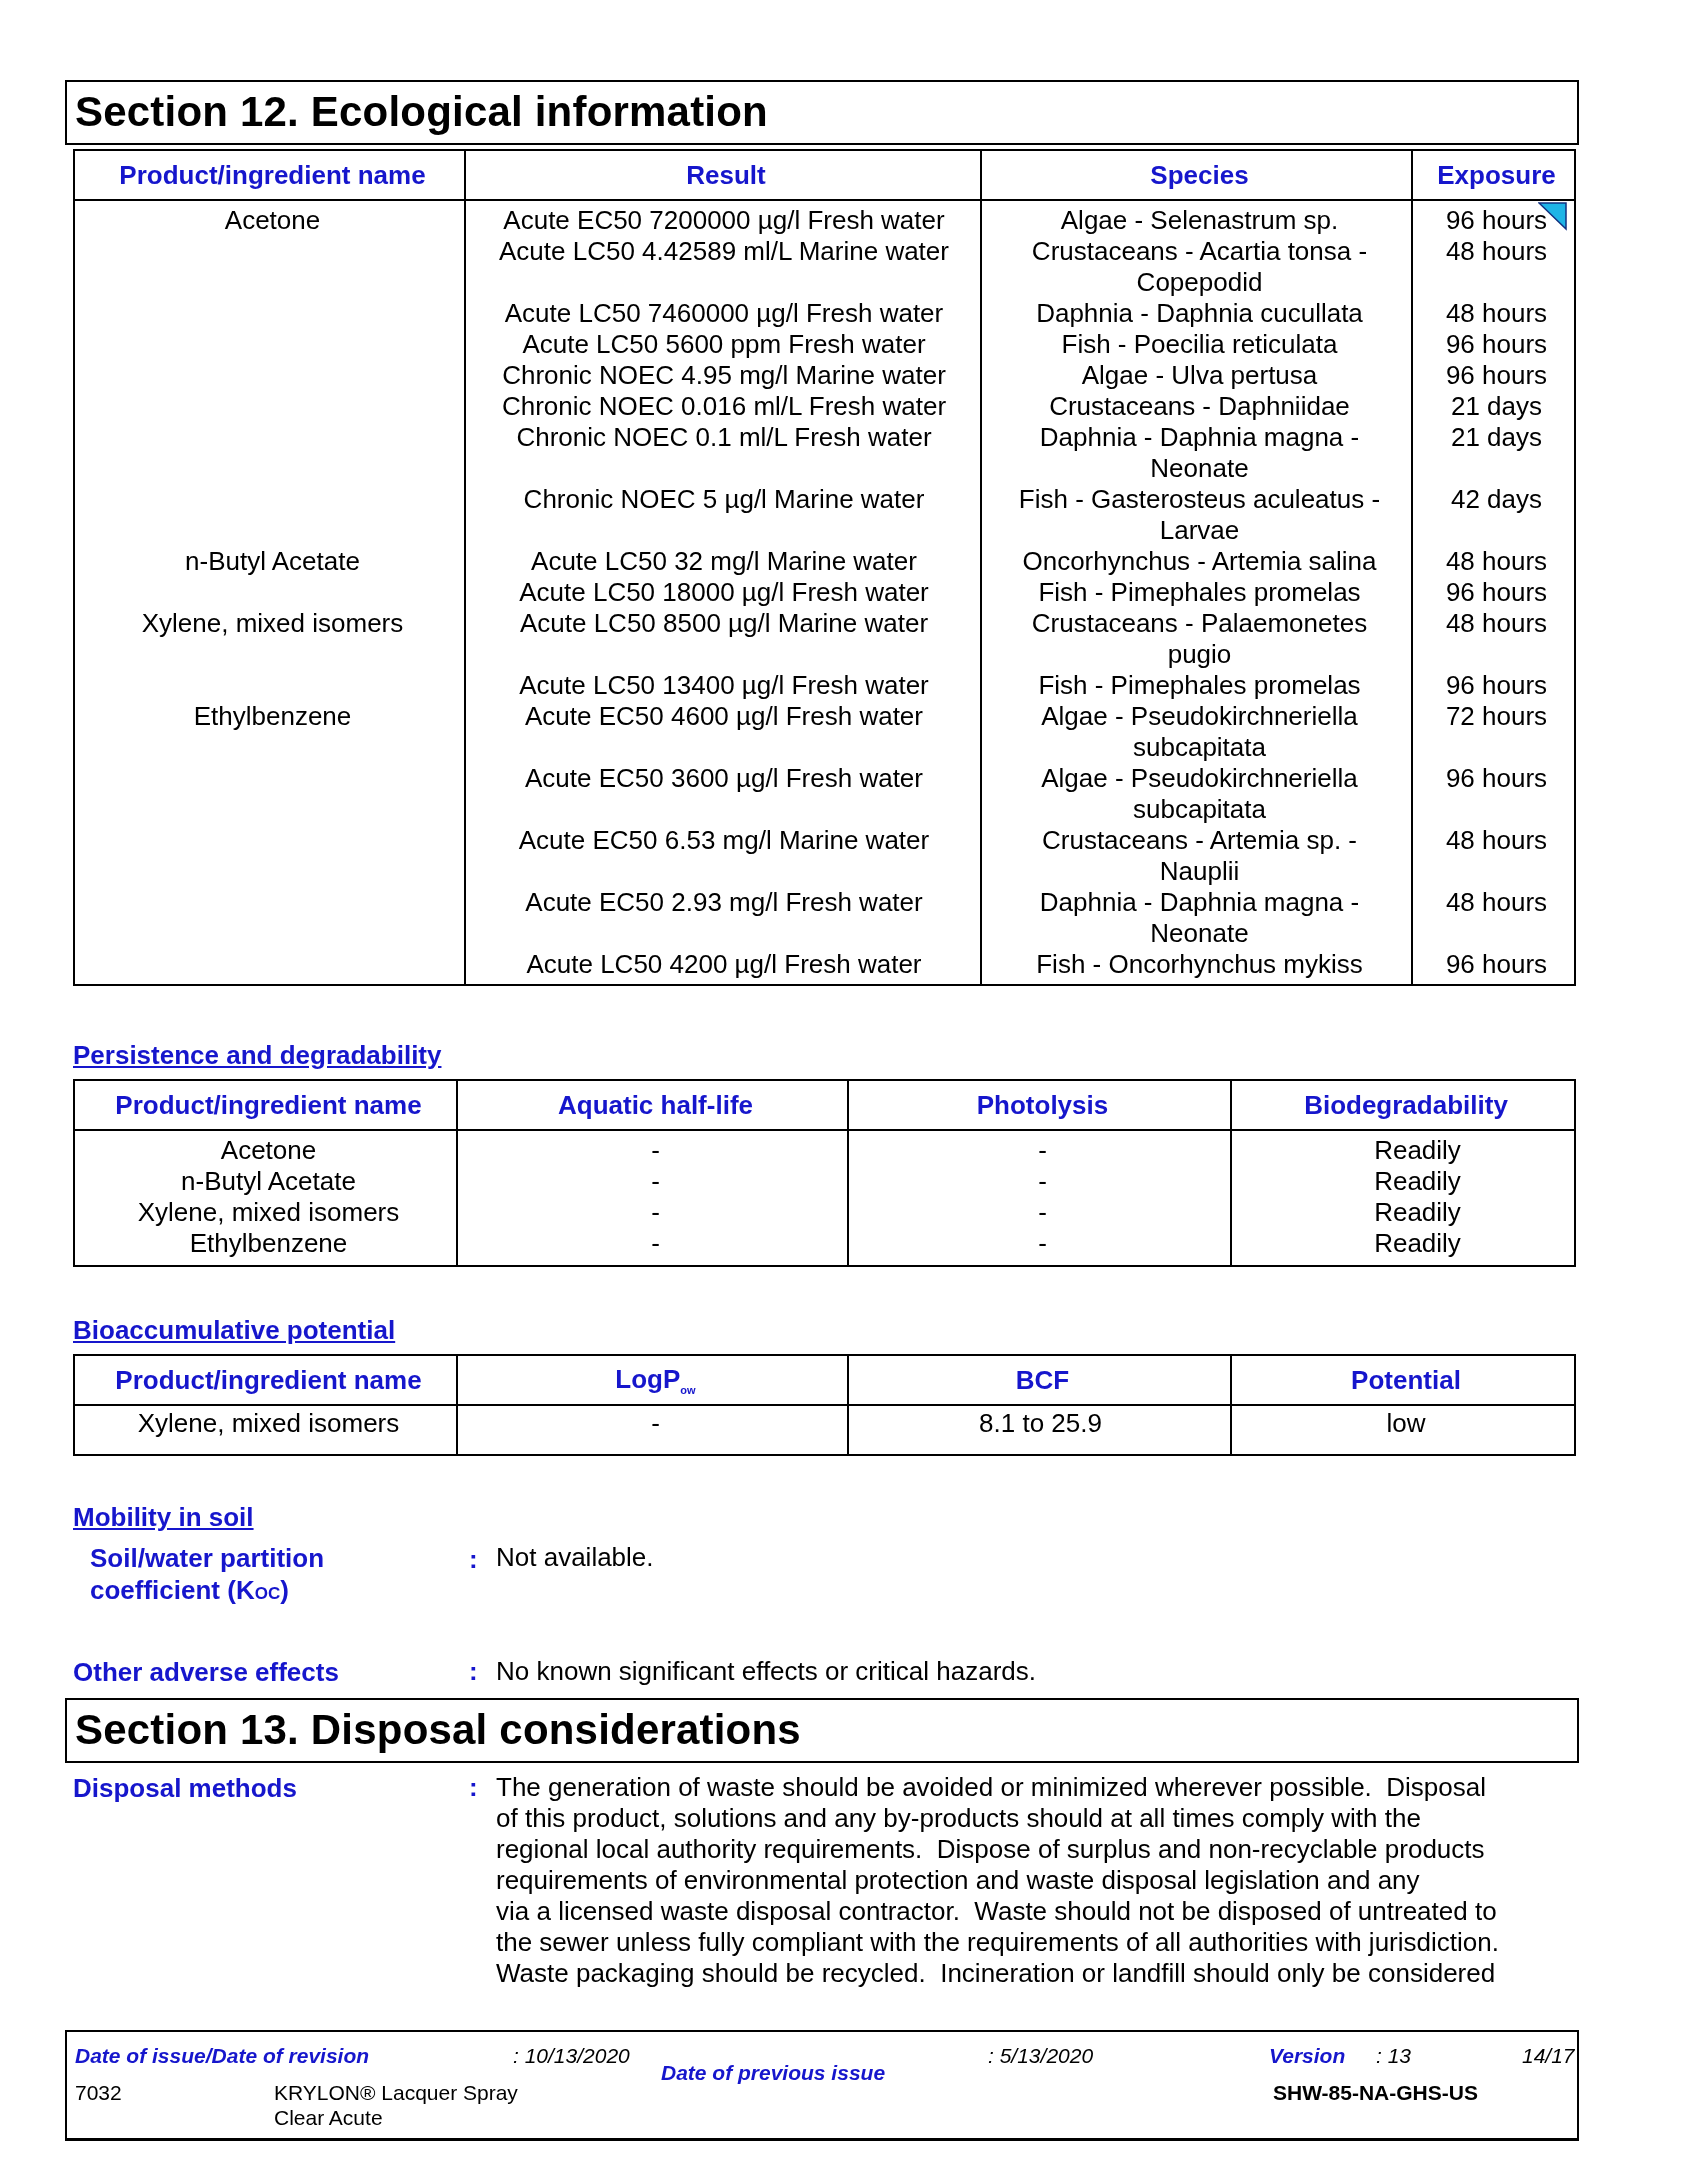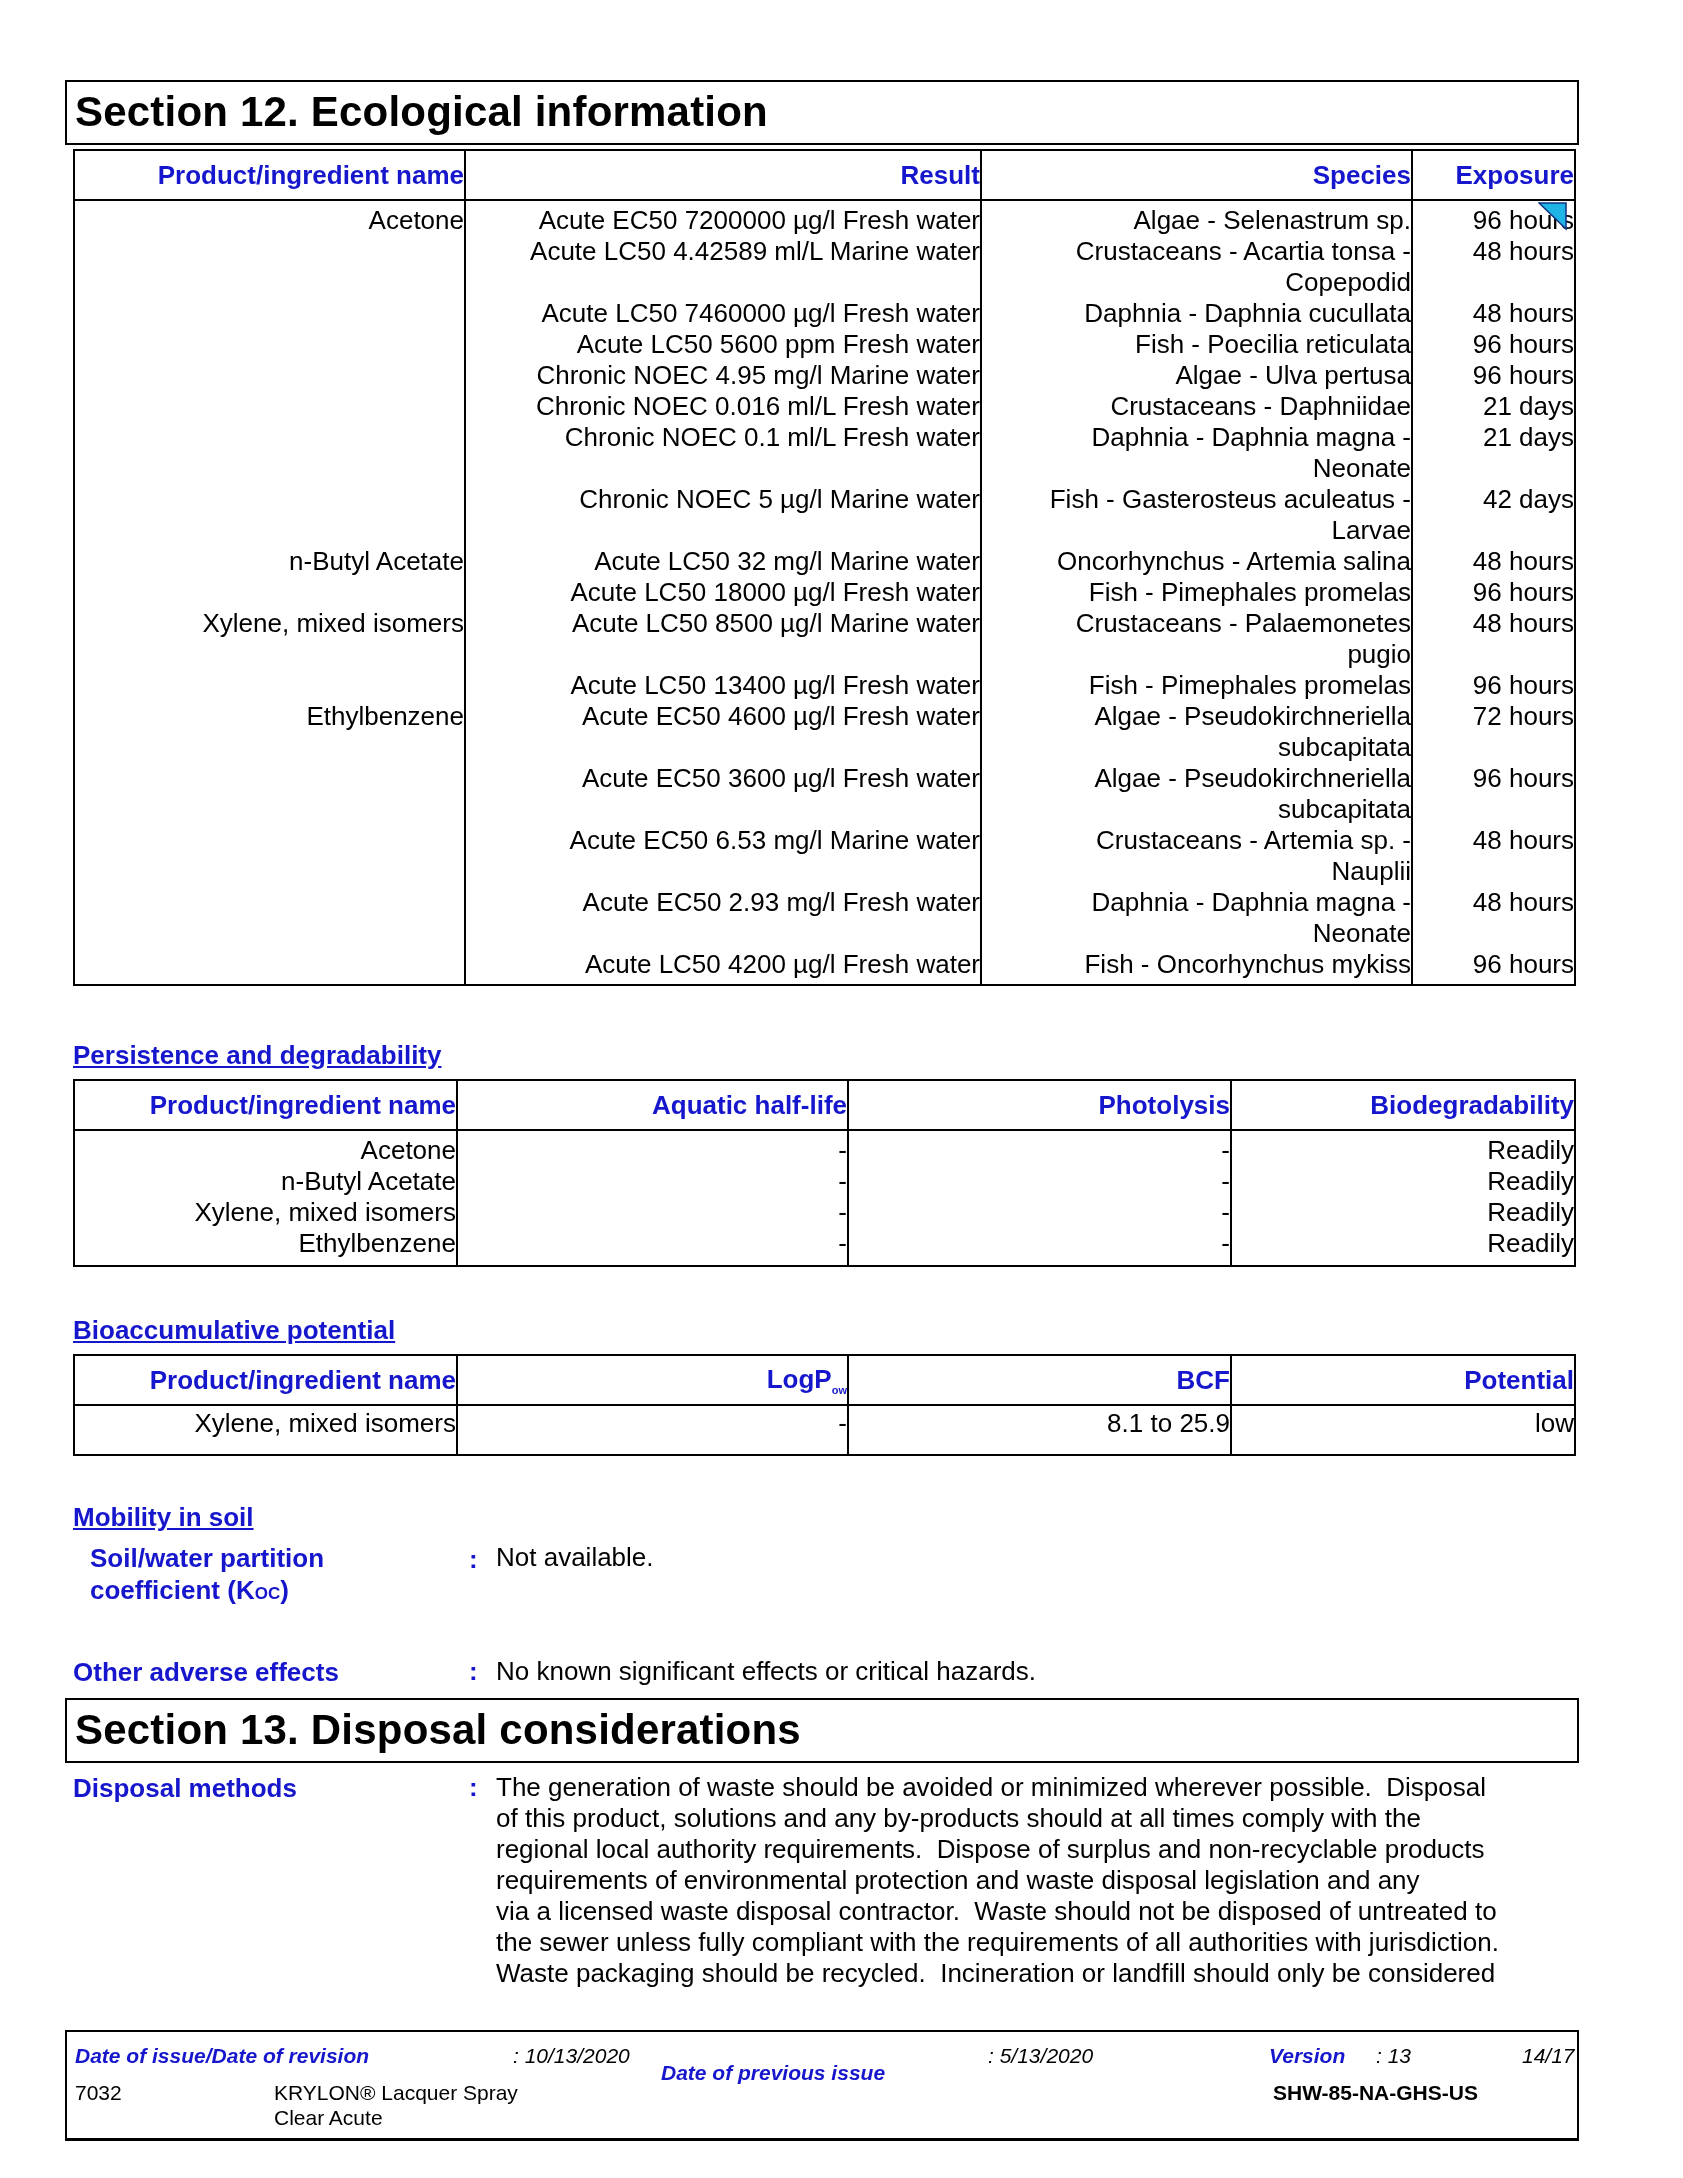--- a/index.html
+++ b/index.html
@@ -4,21 +4,21 @@
 <style>
   html, body { margin: 0; padding: 0; background: #ffffff; }
   body { width: 1683px; height: 2178px; position: relative; overflow: hidden;
          font-family: "Liberation Sans", "DejaVu Sans", sans-serif; color: #000; }
   .section-box { position: absolute; left: 65px; width: 1514px; height: 65px;
                  border: 2px solid #000; box-sizing: border-box; }
   .section-title { position: absolute; left: 8px; top: 6px; font-size: 42px; font-weight: bold;
                    letter-spacing: 0.2px; white-space: nowrap; }
   table.grid { position: absolute; border-collapse: collapse; table-layout: fixed; }
   table.grid th, table.grid td { border-left: 2px solid #000; border-right: 2px solid #000;
-                                 vertical-align: top; padding: 0 0 0 6px; text-align: right; }
+                                 vertical-align: top; padding: 0 0 0 6px; text-align: center; }
   table.grid th { font-weight: bold; color: #1616cc; font-size: 26px; height: 48px;
                   border-top: 2px solid #000; border-bottom: 2px solid #000; vertical-align: middle;
                   white-space: nowrap; }
   table.grid td { font-size: 26px; line-height: 31px; }
   table.grid tr:last-child td { border-bottom: 2px solid #000; }
   .cell-line { display: block; white-space: nowrap; }
   .sub-heading { position: absolute; font-size: 26px; font-weight: bold; color: #1616cc;
                  text-decoration: underline; white-space: nowrap; }
   .label { position: absolute; font-size: 26px; font-weight: bold; color: #1616cc; line-height: 32px; }
   .colon { position: absolute; font-size: 26px; font-weight: bold; color: #1616cc; }

